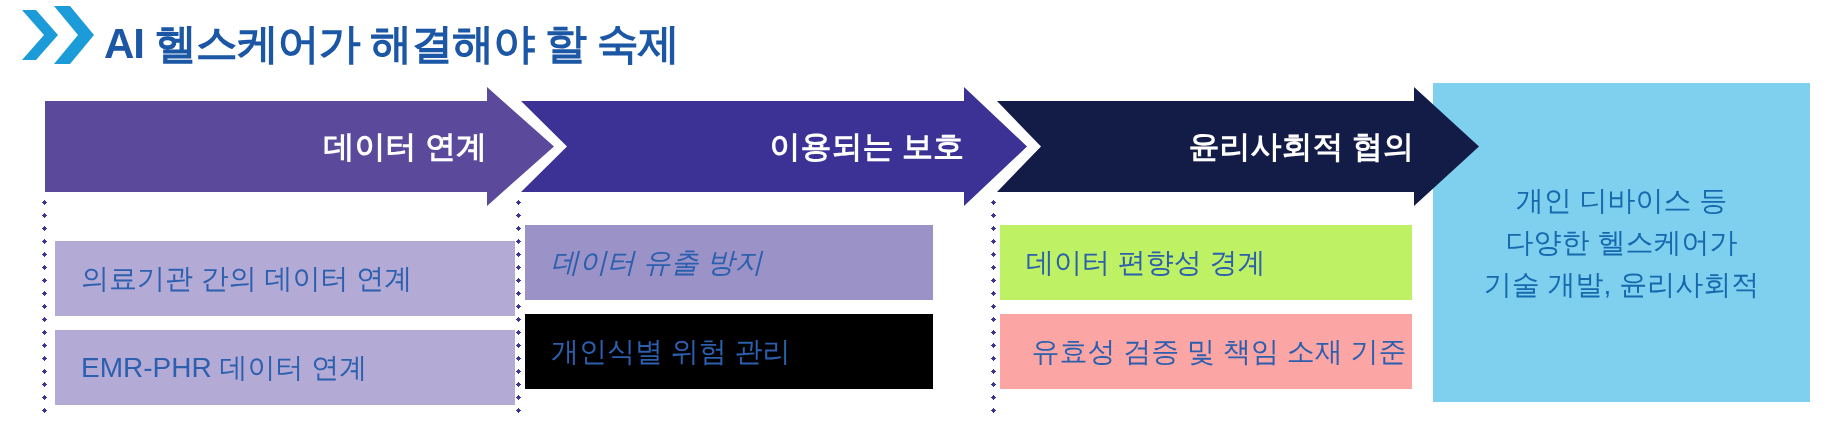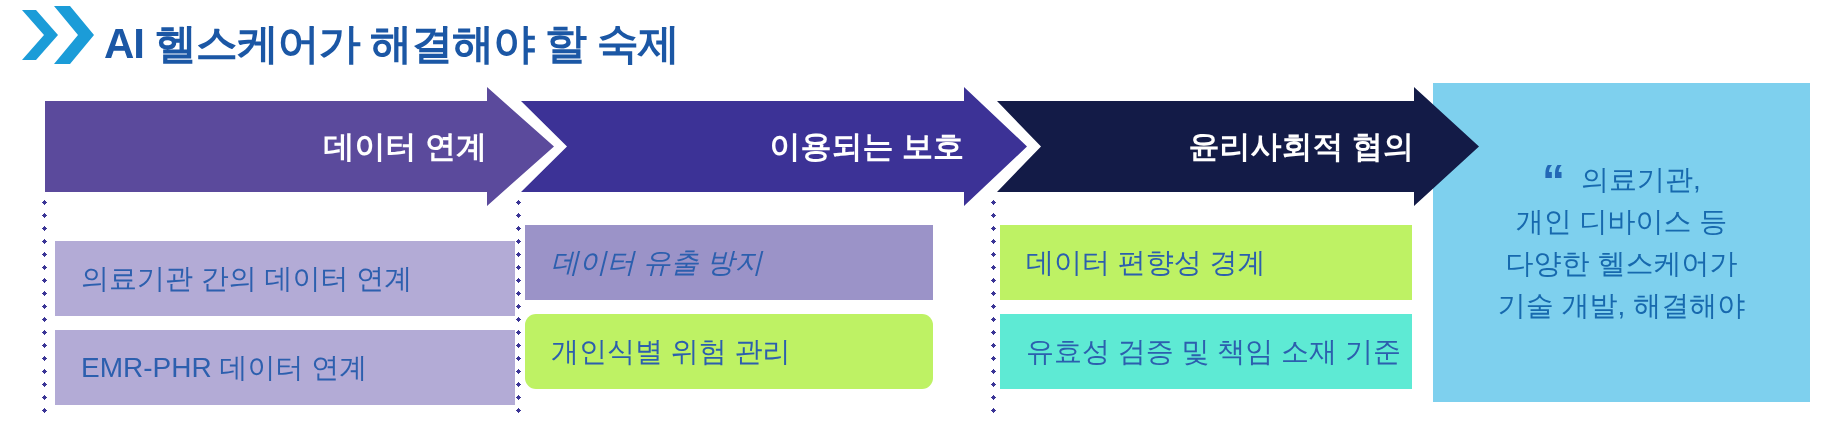--- a/index.html
+++ b/index.html
@@ -98,30 +98,27 @@
 
 <div class="abs item row-1 col-1" style="background: rgb(179, 171, 214);">
   <span>의료기관 간의 데이터 연계</span>
 </div>
 <div class="abs item row-2 col-1" style="background: rgb(179, 171, 214);">
   <span>EMR-PHR 데이터 연계</span>
 </div>
 <div class="abs item row-1 col-2" style="background: rgb(155, 147, 200); font-style: italic;">
   <span>데이터 유출 방지</span>
 </div>
-<div class="abs item row-2 col-2" style="background: #bef264; border-radius: 11px;">
+<div class="abs item row-2 col-2" style="background: #000000;">
   <span>개인식별 위험 관리</span>
 </div>
 <div class="abs item row-1 col-3" style="background: #bef264;">
   <span>데이터 편향성 경계</span>
 </div>
-<div class="abs item row-2 col-3" style="background: #5eead4;">
+<div class="abs item row-2 col-3" style="background: #fca5a5; justify-content: center;">
   <span>유효성 검증 및 책임 소재 기준</span>
 </div>
 
 <div class="abs quote-box" style="background: rgb(126, 208, 238); color: rgb(23, 105, 174);">
-  <div class="quote-line">
-    <span class="qmark qmark-open">“</span><span>의료기관,</span>
-  </div>
   <div class="quote-line">개인 디바이스 등</div>
   <div class="quote-line">다양한 헬스케어가</div>
-  <div class="quote-line">기술 개발, 해결해야</div>
+  <div class="quote-line">기술 개발, 윤리사회적</div>
 </div>
 
 </body></html>

